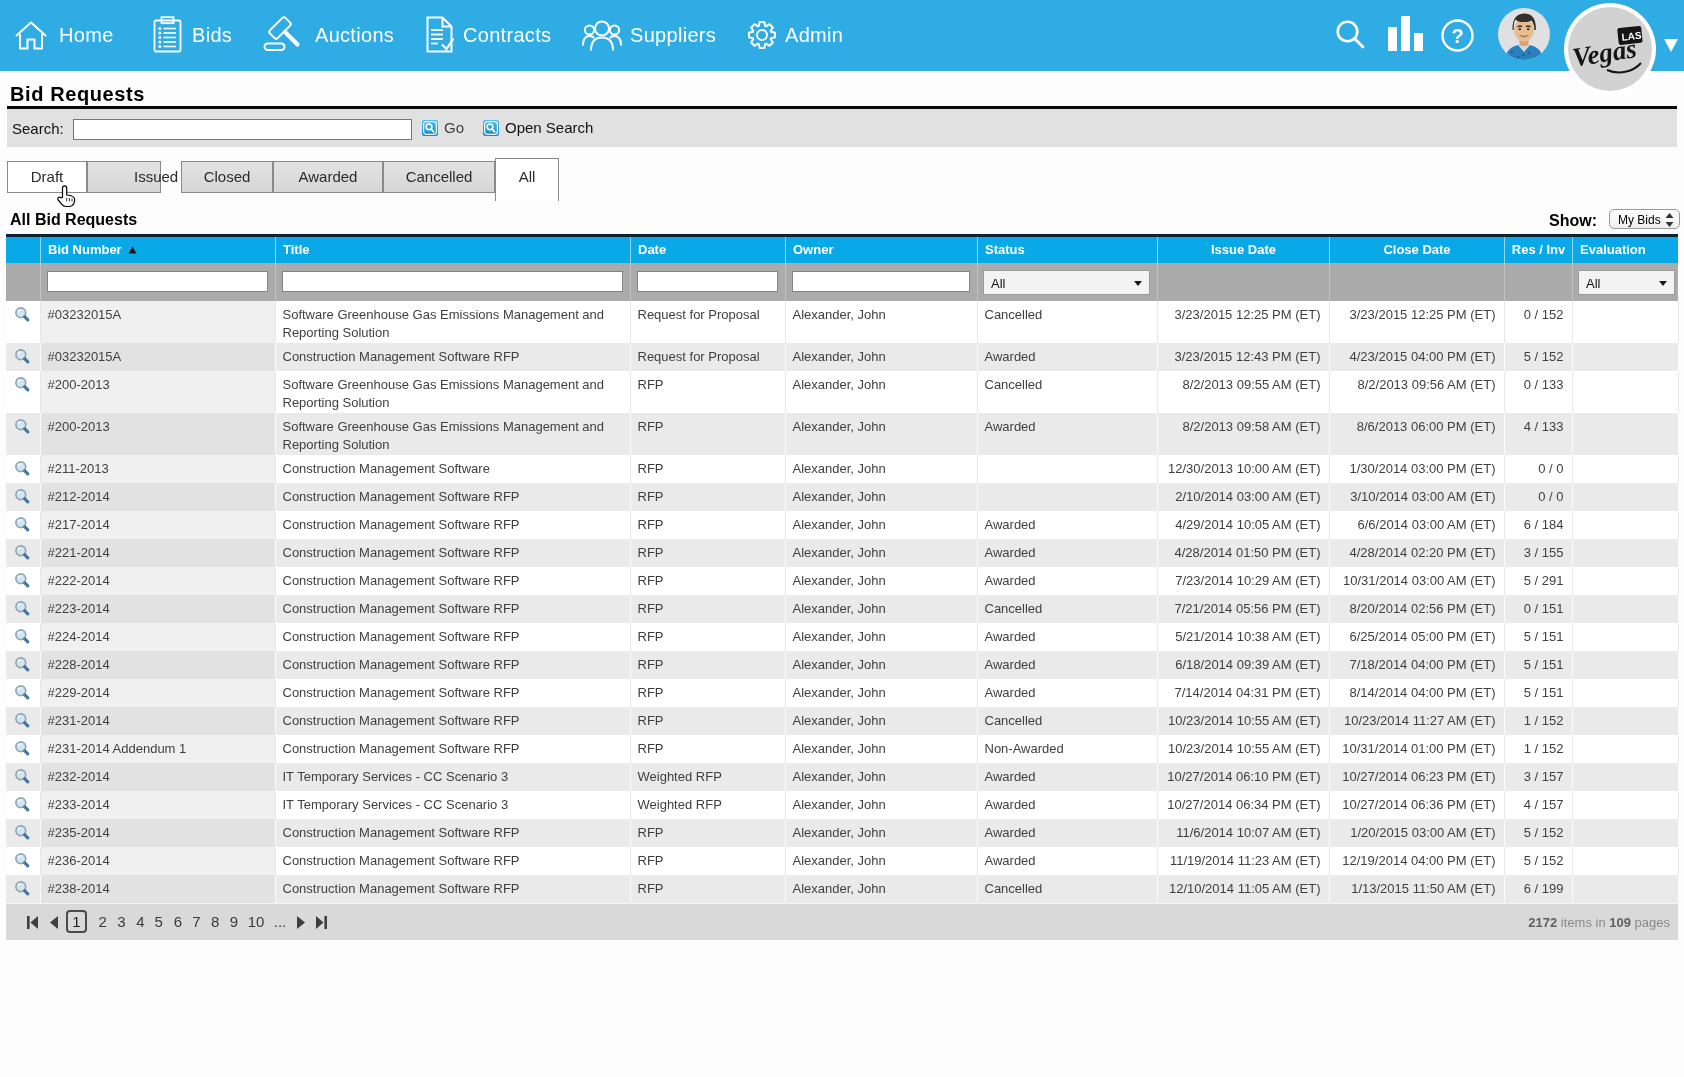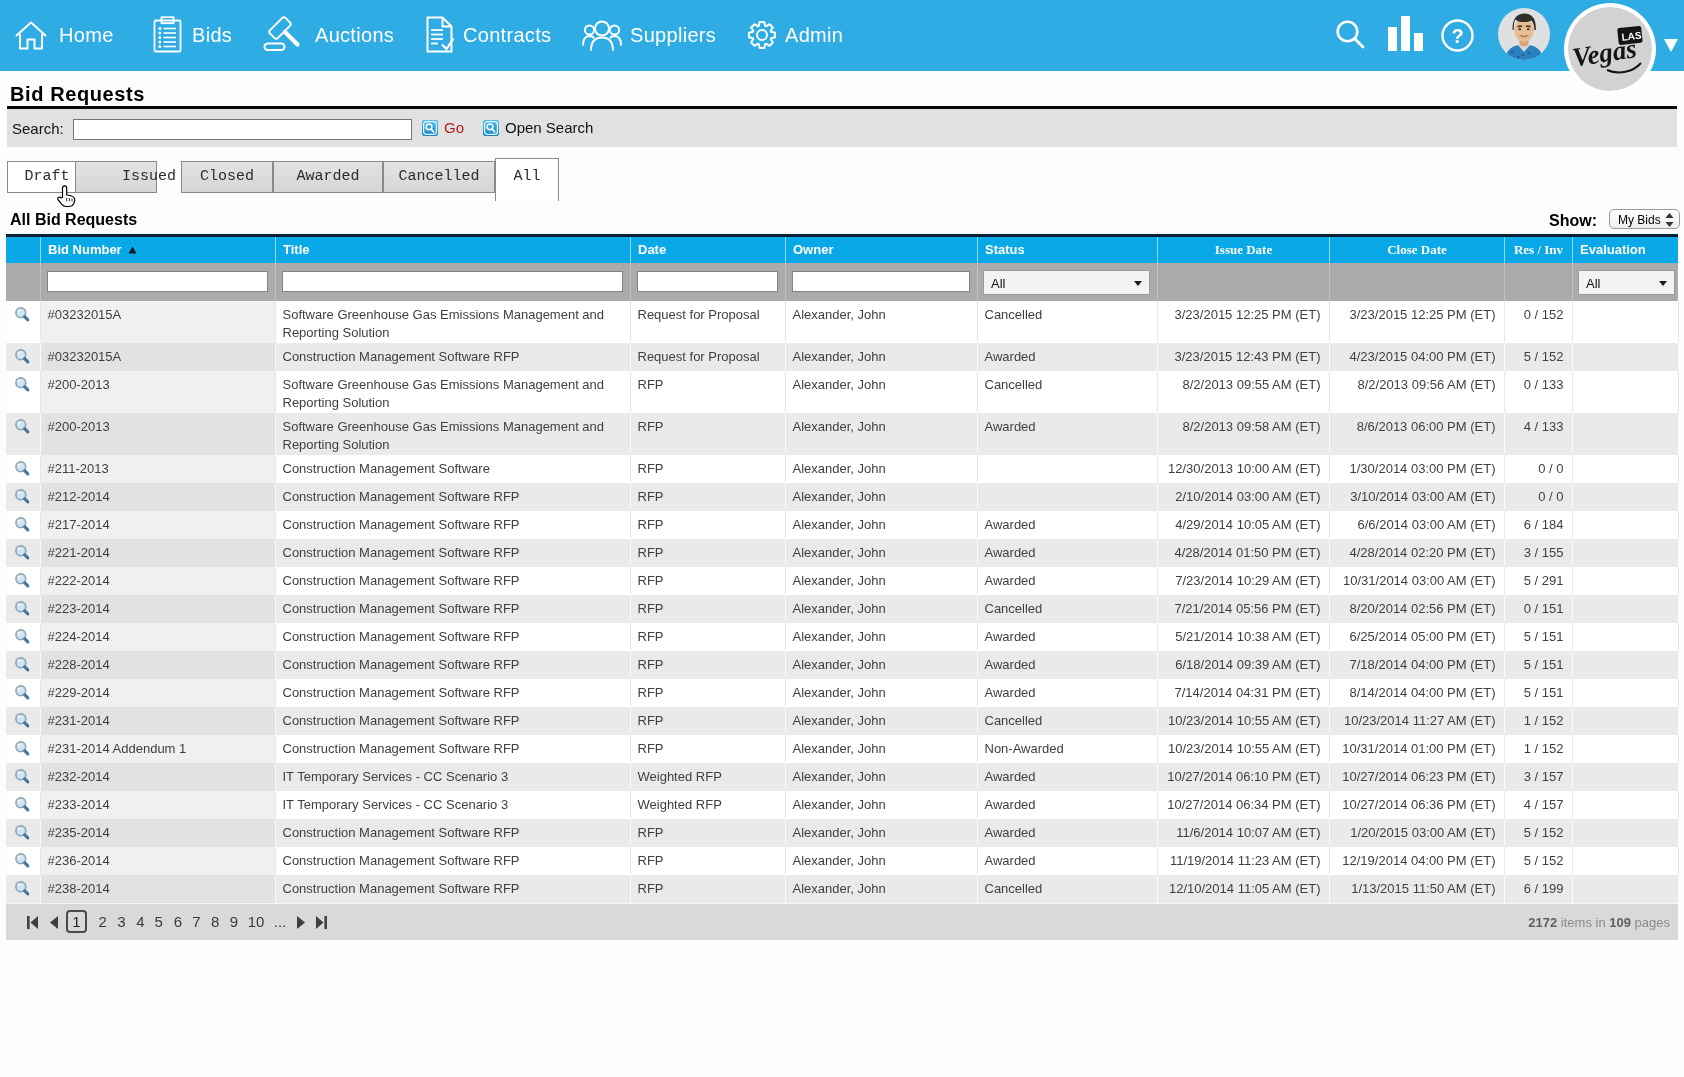--- a/index.html
+++ b/index.html
@@ -13,40 +13,40 @@
 
 .h1 { position:absolute; left:10px; top:83px; font-size:20px; font-weight:bold; color:#000; letter-spacing:0.6px; }
 .rule { position:absolute; left:7px; top:106px; width:1670px; height:3px; background:#0a0a0a; }
 
 
 .searchbar { position:absolute; left:7px; top:109px; width:1670px; height:38px; background:#e1e1e1; }
 .searchbar .lab { position:absolute; left:5px; top:11px; font-size:15px; color:#111; }
 .searchbar input { position:absolute; left:66px; top:10px; width:339px; height:21px; border:1px solid #767676; background:#fff; }
 .sicon { position:absolute; width:16px; height:16px; border-radius:3px; background:linear-gradient(#3fb1e8,#147fc0); }
 .sicon svg { position:absolute; left:0; top:0; }
-.searchbar .go { position:absolute; left:437px; top:10px; font-size:15px; color:#b91c1c; }
+.searchbar .go { position:absolute; left:437px; top:10px; font-size:15px; color:#404040; }
 .searchbar .opensearch { position:absolute; left:498px; top:10px; font-size:15px; color:#111; }
 
 
-.tab { position:absolute; top:161px; height:32px; border:1px solid #8a8a8a; background:linear-gradient(#e3e3e3,#d6d6d6); font-size:15px; color:#2b2b2b; text-align:center; line-height:30px;font-family:Liberation Mono, monospace; }
+.tab { position:absolute; top:161px; height:32px; border:1px solid #8a8a8a; background:linear-gradient(#e3e3e3,#d6d6d6); font-size:15px; color:#2b2b2b; text-align:center; line-height:30px; }
 .tab.white { background:#fff; }
 .tab.all { top:158px; height:43px; background:#fff; border-bottom:none; line-height:36px; }
 
 
 .sech { position:absolute; left:10px; top:211px; font-size:16px; font-weight:bold; color:#000; }
 .showlab { position:absolute; left:1549px; top:212px; font-size:16px; font-weight:bold; color:#000; }
 .showsel { position:absolute; left:1609px; top:209px; width:71px; height:20px; border:1px solid #9a9a9a; border-radius:5px; background:linear-gradient(#fefefe,#eee); font-size:12px; color:#000;padding-left:16px; }
 .showsel span { position:absolute; left:8px; top:3px; }
 
 
 .tbl { position:absolute; left:6px; top:234px; width:1672px; }
 .toprule { position:absolute; left:0; top:0; width:1672px; height:3px; background:#0e2033; }
 .thead { position:absolute; left:0; top:3px; width:1672px; height:26px; background:#09a8e6; }
 .th { position:absolute; top:0; height:26px; color:#fff; font-weight:bold; font-size:13px; line-height:26px; border-left:1px solid rgba(255,255,255,0.55); padding-left:7px; }
-.th.c { text-align:center; padding-left:0;font-family:Liberation Serif, serif; }
+.th.c { text-align:center; padding-left:0; }
 .filter { position:absolute; left:0; top:29px; width:1672px; height:38px; background:#ababab; }
 .fcell { position:absolute; top:0; height:38px; border-left:1px solid #c2c2c2; }
 .fcell input { position:absolute; top:8px; left:6px; height:21px; border:1px solid #838383; background:#fff; width:calc(100% - 13px); }
 .fsel { position:absolute; top:7px; left:5px; height:25px; background:#f3f3f3; border:1px solid #9b9b9b; font-size:13px; color:#111; }
 .fsel .t { position:absolute; left:7px; top:4.5px; }
 .fsel .ar { position:absolute; right:7px; top:10px; width:0; height:0; border-left:4.5px solid transparent; border-right:4.5px solid transparent; border-top:5.5px solid #1a1a1a; }
 
 .rows { position:absolute; left:0; top:67px; width:1672px; }
 table.grid { border-collapse:collapse; table-layout:fixed; width:1672px; font-size:13px; color:#3f3f3f; }
 table.grid td { padding:0 8px 0 7px; vertical-align:top; line-height:18px; padding-top:5px; border-right:1px solid #e7e7e7; overflow:hidden; white-space:nowrap; }
@@ -221,21 +221,21 @@
         <rect width="16" height="16" rx="3" fill="url(#mg)"></rect>
         <rect x="1.6" y="1.6" width="12.8" height="12.8" rx="2.6" stroke="rgba(255,255,255,0.9)" stroke-width="1.3" fill="none"></rect>
         <circle cx="7" cy="6.8" r="2.9" stroke="#fff" stroke-width="1.5" fill="none"></circle>
         <path d="M9.2 9.2 L11.6 11.8" stroke="#fff" stroke-width="1.7" stroke-linecap="round"></path>
       </svg>
     </span>
   <span class="opensearch">Open Search</span>
 </div>
 
 <div class="tab white" style="left:7px;  width:80px;">Draft</div>
-<div class="tab" style="left:75px;  width:82px;padding-left:46px;">Issued</div>
+<div class="tab" style="left:87px;  width:74px;padding-left:46px;">Issued</div>
 <div class="tab" style="left:181px; width:92px;">Closed</div>
 <div class="tab" style="left:273px; width:110px;">Awarded</div>
 <div class="tab" style="left:383px; width:112px;">Cancelled</div>
 <div class="tab all" style="left:495px; width:64px;">All</div>
 <div id="cursor" class="abs" style="left:55px; top:184px;"><svg width="22" height="25" viewBox="0 0 22 25" fill="none">
       <path d="M7.5 13.5 V4 a2.1 2.1 0 0 1 4.2 0 V11 c4.5 0.3 8 1.4 8 4.8 c0 1.5 -0.4 3 -1.1 4.2 c-0.9 1.6 -2.4 2.5 -5 2.5 h-2.8 c-1.9 0 -3 -0.8 -4.2 -2.3 L3.2 16 c-0.7 -0.9 -0.6 -1.9 0.2 -2.5 c0.8 -0.6 1.9 -0.5 2.7 0.4 z" fill="#fff" stroke="#000" stroke-width="1.2" stroke-linejoin="round"></path>
       <g stroke="#000" stroke-width="0.8">
         <path d="M11.7 13.8 v3.6"></path>
         <path d="M14.4 14 v3.4"></path>
         <path d="M17 14.5 v3"></path>

